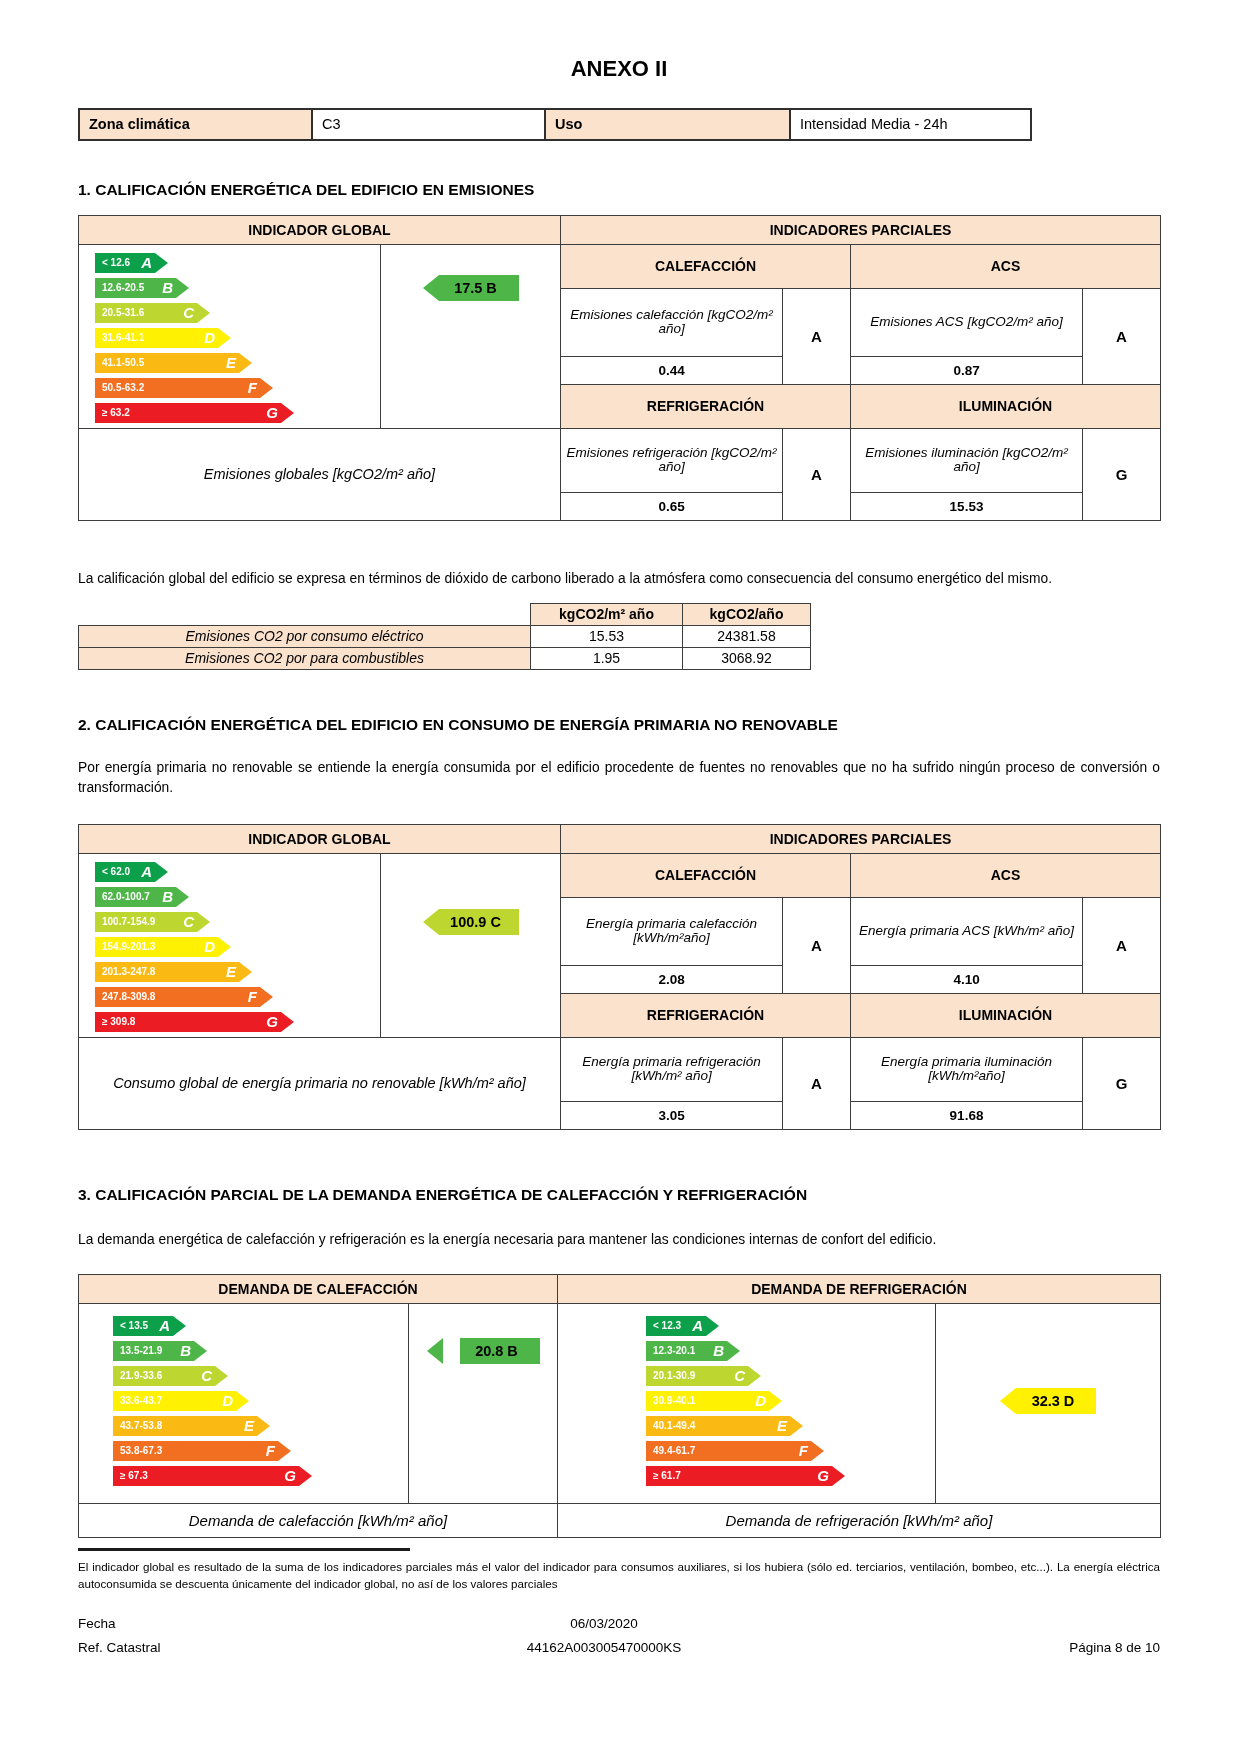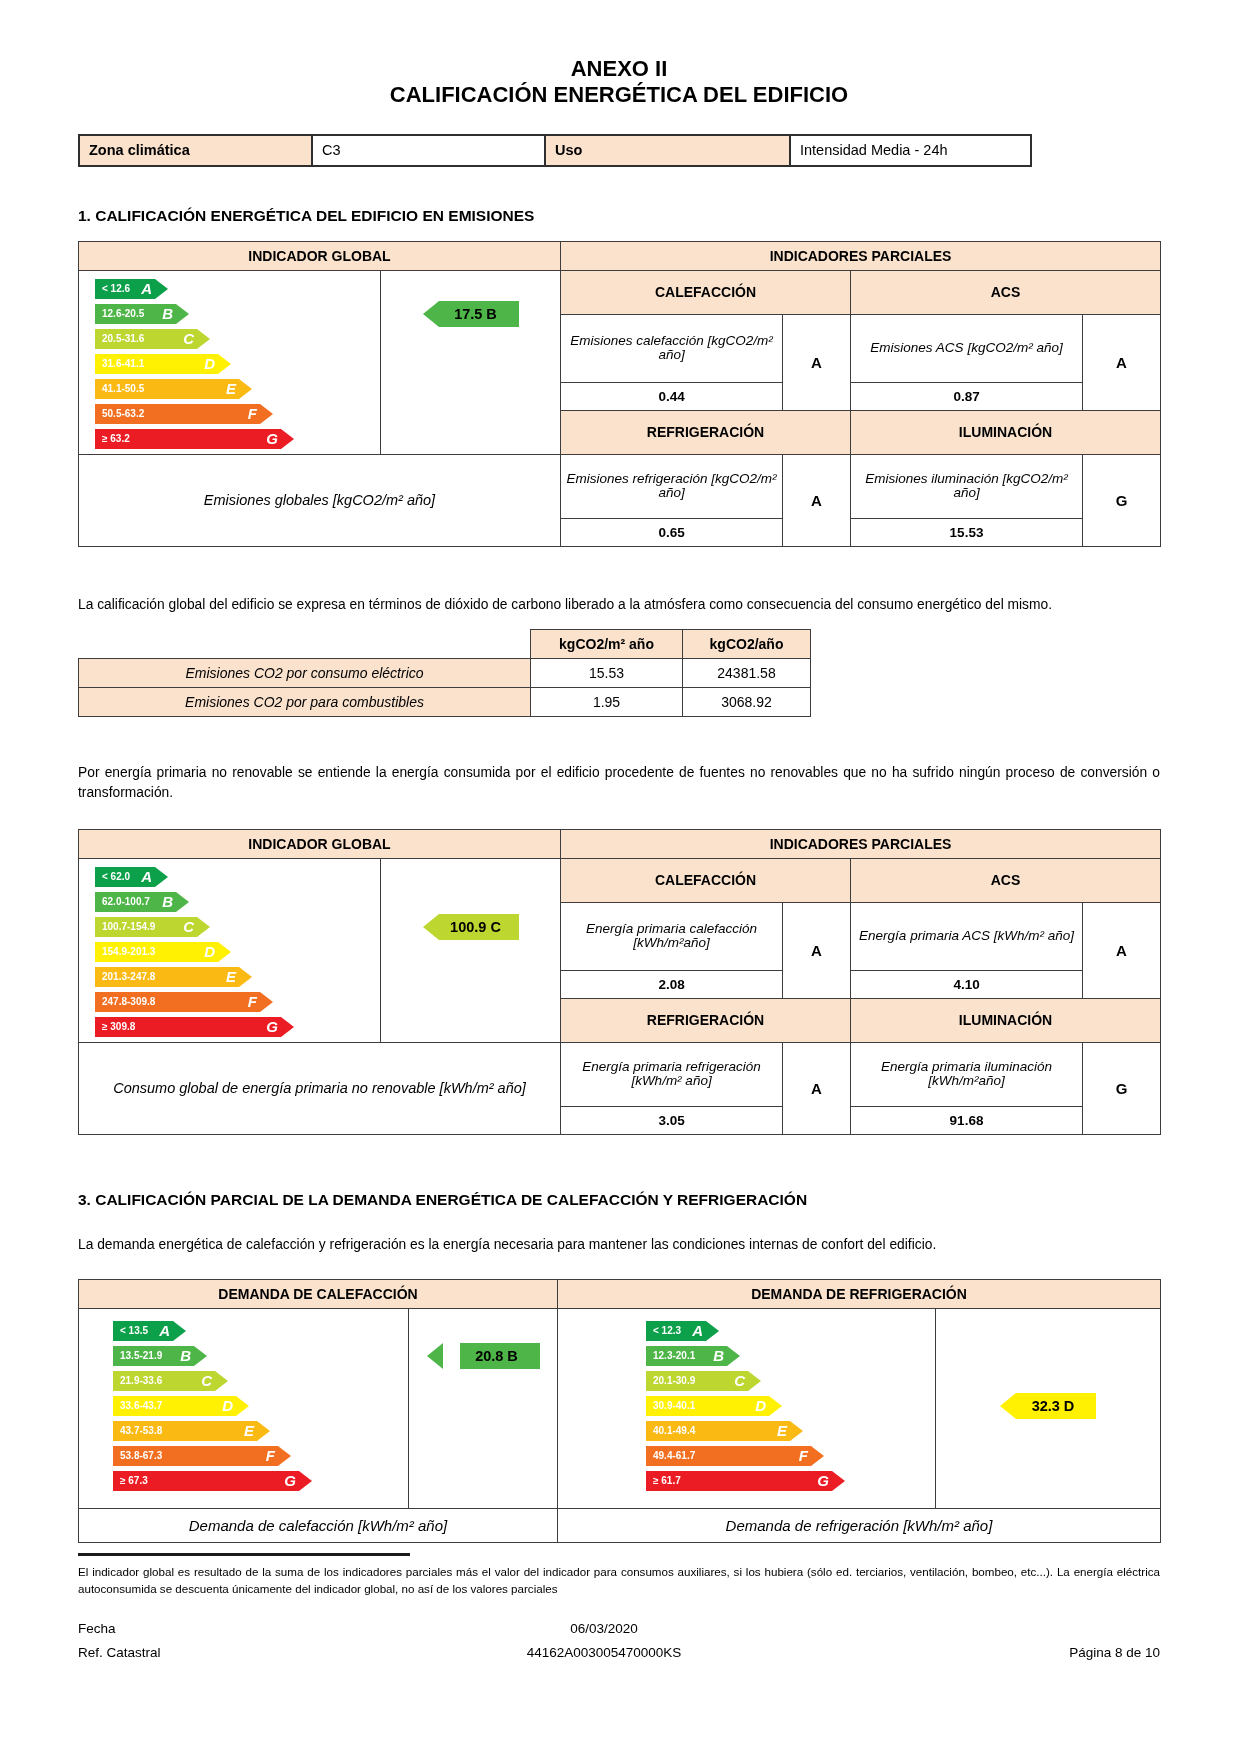--- a/index.html
+++ b/index.html
@@ -45,21 +45,21 @@
   .rating-arrow { display:flex; align-items:center; width:fit-content; margin-left:auto; margin-right:auto;justify-content:space-between; }
   .ra-tip { width:0; height:0; border-top:13px solid transparent; border-bottom:13px solid transparent;
             border-right:16px solid #000; }
   .ra-body { height:26px; line-height:26px; min-width:80px; padding:0 12px 0 6px; text-align:center;
              font-weight:bold; font-size:14.5px; color:#000; }
 
   .body-par { font-size:13.8px; line-height:1.45; text-align:justify; margin-bottom:14px; }
 
   
   .co2-table { width:732px; margin-bottom:46px; }
-  .co2-table td { border:1.6px solid #3d3d3d; height:29px; font-size:14px; text-align:center; }
+  .co2-table td { border:1.6px solid #3d3d3d; height:22px; font-size:14px; text-align:center; }
   .co2-table td.nob { border:none; background:#fff; }
   .co2-hdr { font-weight:bold; }
   .co2-rowlabel { font-style:italic; }
 
   
   .demand-table { width:1082px; margin-bottom:10px; }
   .demand-table td { border:1.6px solid #3d3d3d; }
   .demand-scale { vertical-align:top; padding:12px 0 0 34px; height:200px; }
   .demand-scale.right { padding-left:88px; }
   .demand-arrow { vertical-align:top; padding-top:12px; }
@@ -72,21 +72,20 @@
   .f-center { text-align:center; }
   .f-right { text-align:right; }
 </style>
 </head>
 <body>
 
 <div class="page">
 
   <div class="doc-title">
     <div>ANEXO II</div>
-    <div>CALIFICACIÓN ENERGÉTICA DEL EDIFICIO</div>
   </div>
 
   <table class="info-table">
     <colgroup>
         <col style="width:233px">
         <col style="width:233px">
         <col style="width:245px">
         <col style="width:241px">
       </colgroup>
     <tbody>
@@ -226,20 +225,21 @@
       <td>24381.58</td>
     </tr>
     <tr>
       <td class="peach co2-rowlabel">Emisiones CO2 por para combustibles</td>
       <td>1.95</td>
       <td>3068.92</td>
     </tr>
   </tbody>
     </table>
 
+  <div class="sec-heading" style="margin-bottom:24px">2. CALIFICACIÓN ENERGÉTICA DEL EDIFICIO EN CONSUMO DE ENERGÍA PRIMARIA NO RENOVABLE</div>
 
   <p class="body-par" style="margin-bottom:26px">Por energía primaria no renovable se entiende la energía consumida por el edificio procedente de fuentes no renovables que no ha sufrido ningún proceso de conversión o transformación.</p>
 
   <table class="ind-table" style="margin-bottom:56px">
     <colgroup>
         <col style="width:302px">
         <col style="width:180px">
         <col style="width:222px">
         <col style="width:68px">
         <col style="width:232px">

